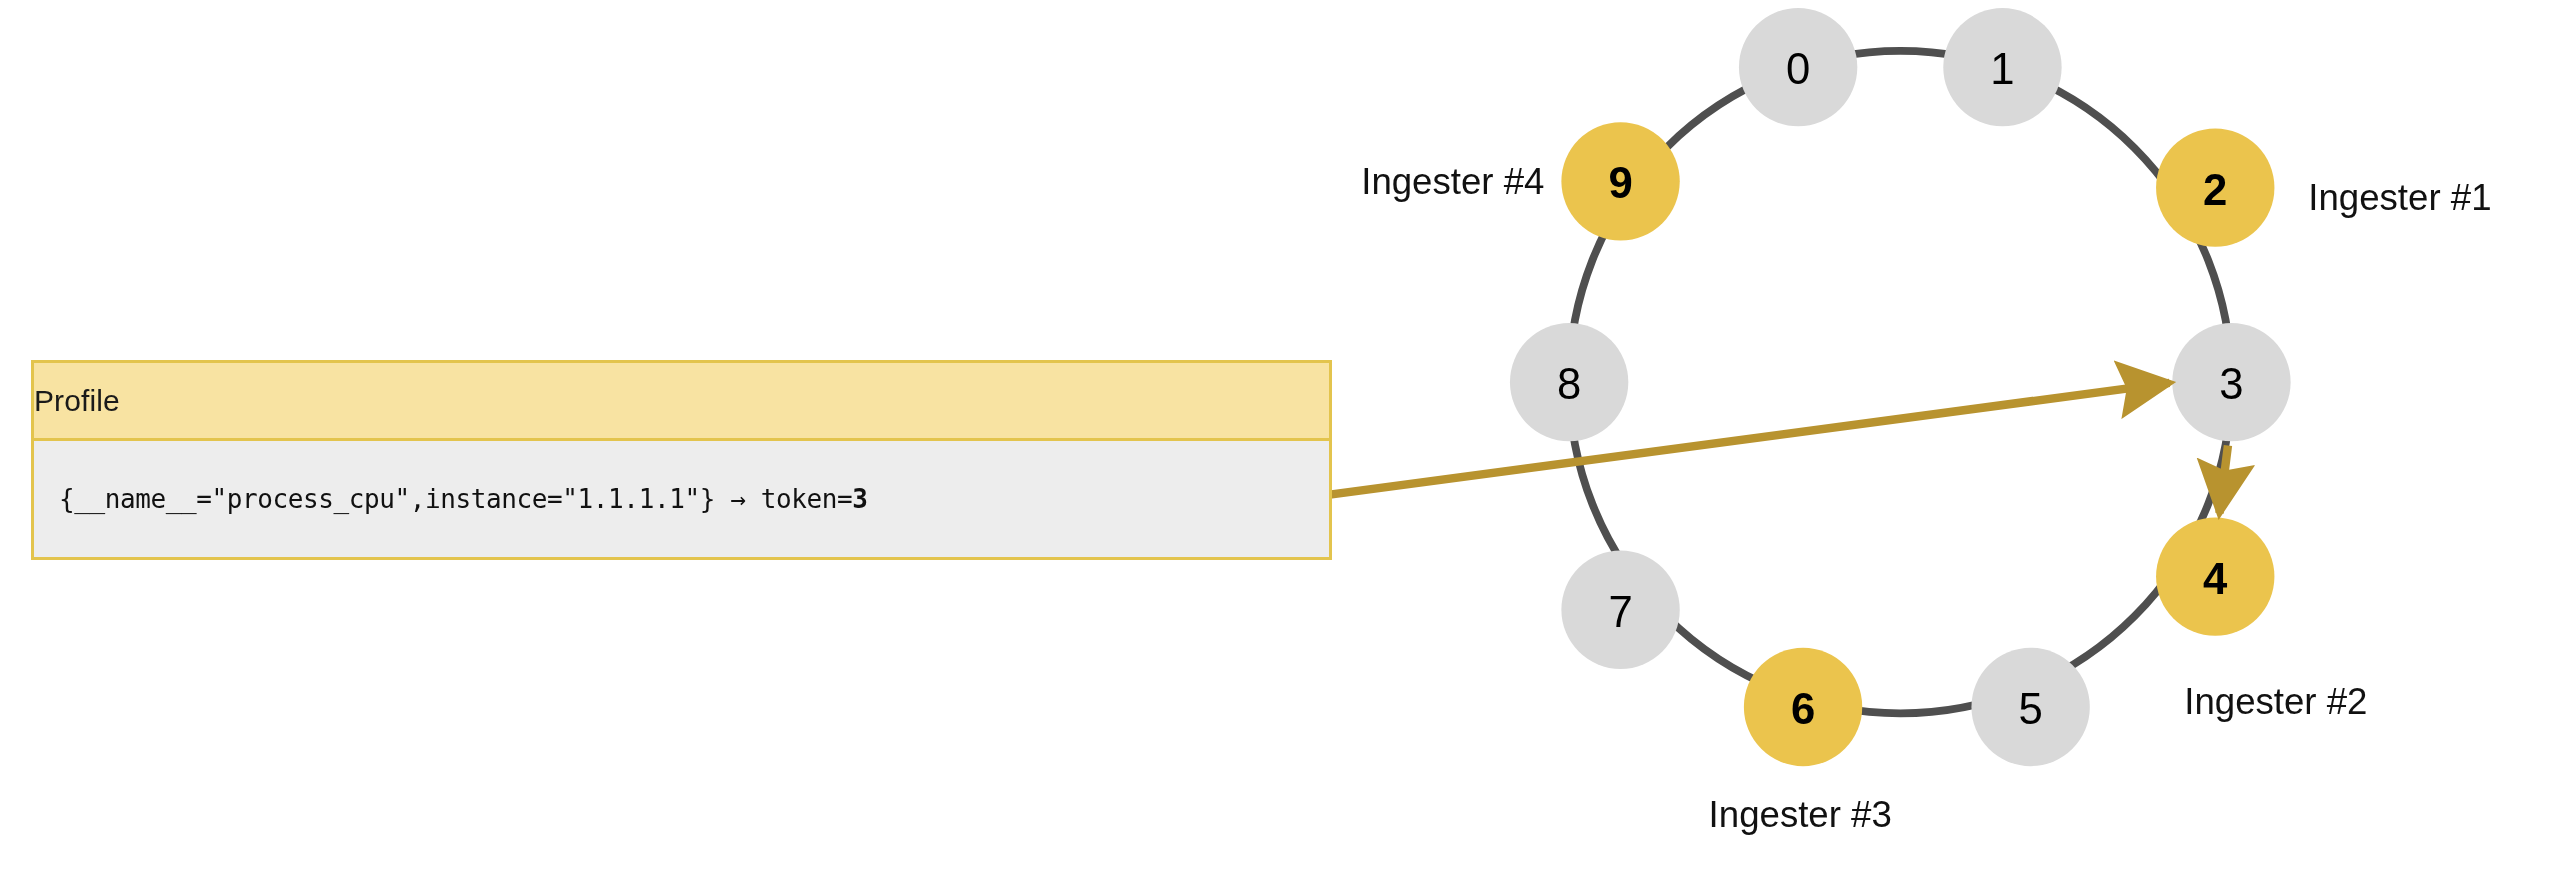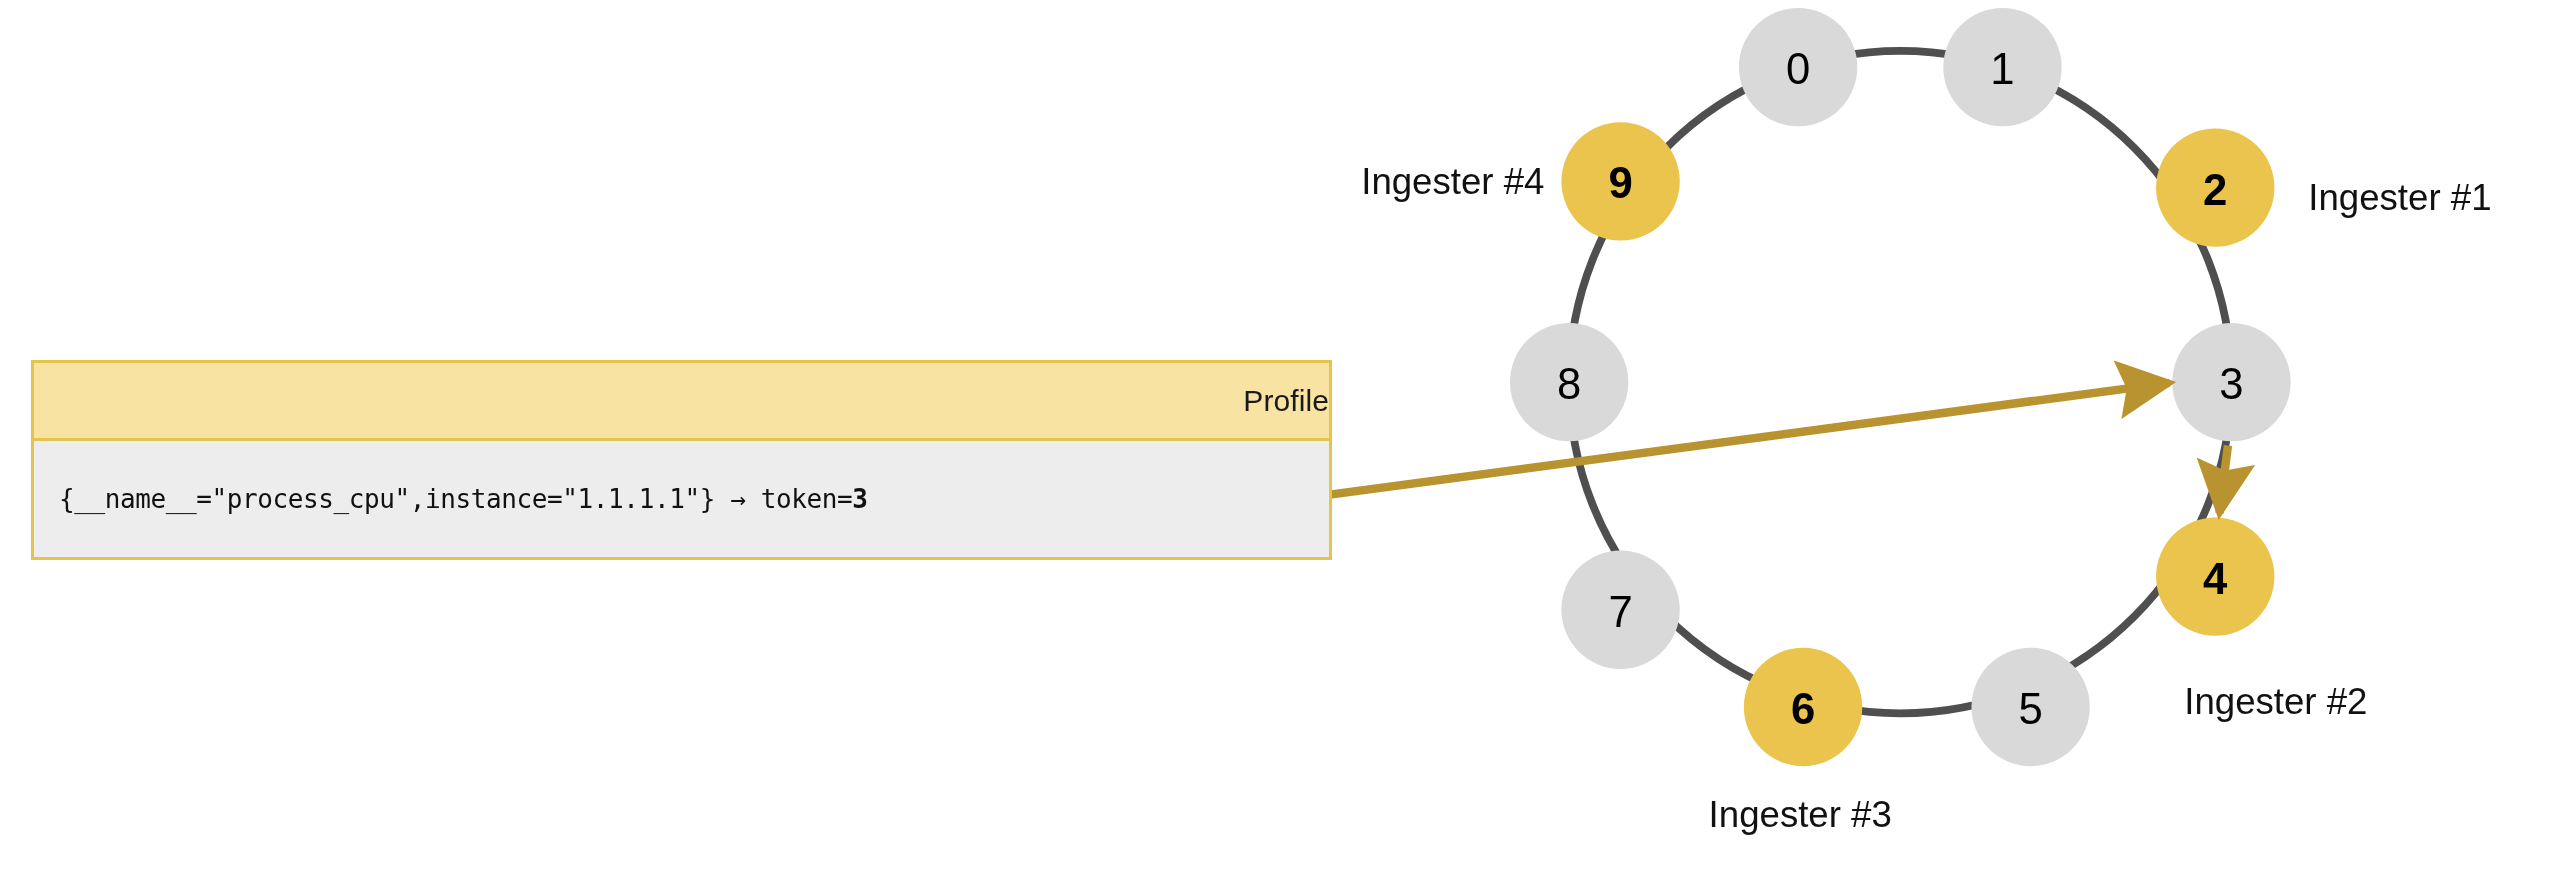--- a/index.html
+++ b/index.html
@@ -28,21 +28,21 @@
     background: #EDEDED;
     z-index: 5;
   }
   .profile-header {
     height: 78px;
     box-sizing: border-box;
     background: #F8E3A2;
     border-bottom: 3.5px solid #E3C44D;
     display: flex;
     align-items: center;
-    justify-content: flex-end;
+    justify-content: flex-start;
   }
   .profile-title {
     font-family: "Liberation Sans", sans-serif;
     font-size: 30px;
     color: #1a1a1a;
     letter-spacing: 0.1px;
   }
   .profile-body {
     height: 116px;
     display: flex;

